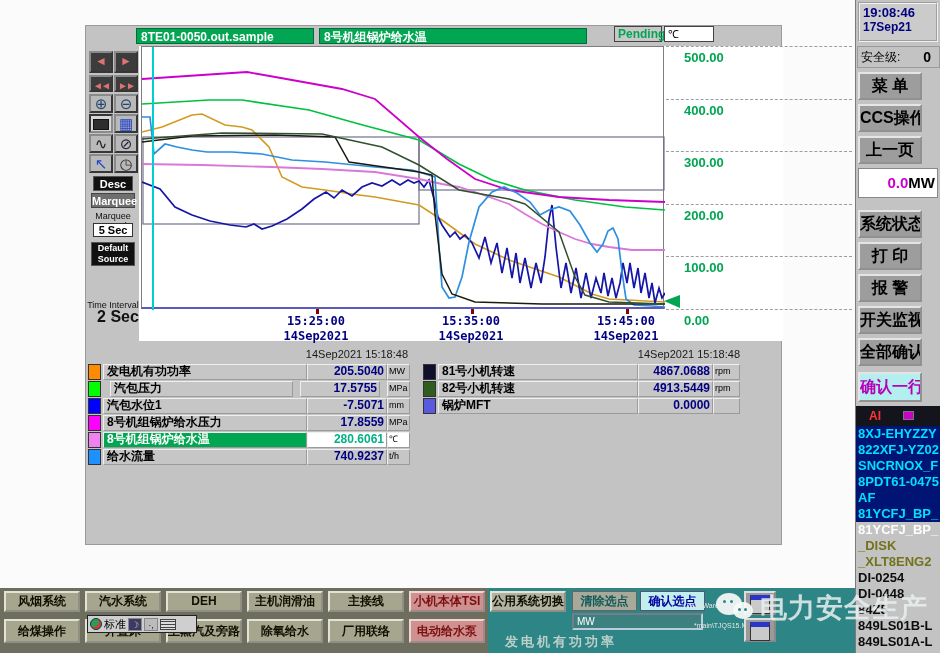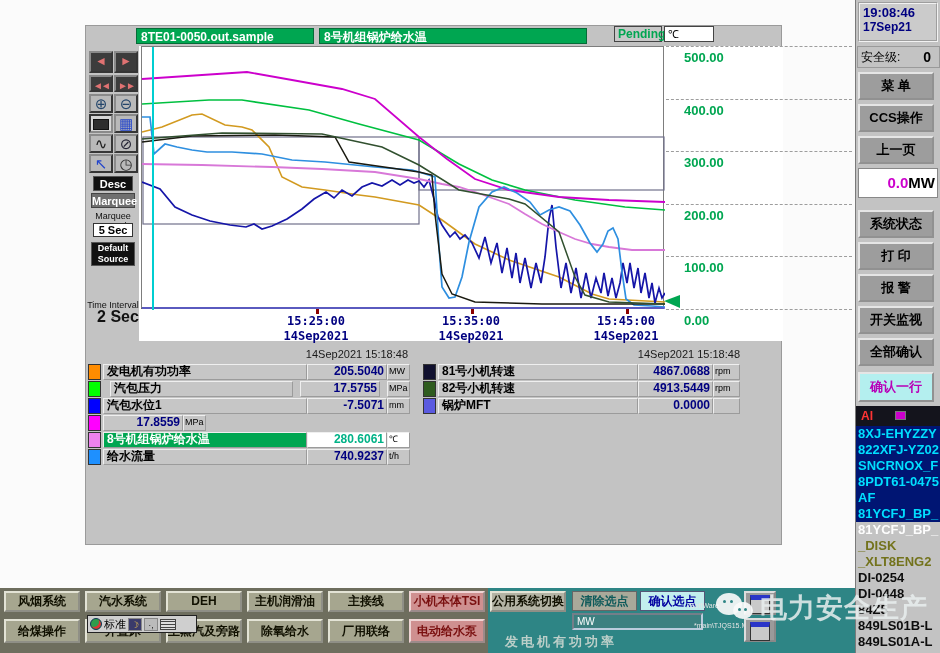--- a/index.html
+++ b/index.html
@@ -49,28 +49,28 @@
 .vcell.sel{background:#fff;color:#00b287}
 .ucell.sel{background:#fff}
 
 #red-note{left:290px;top:489px;width:185px;height:26px;background:#fff;border:1px solid #999;
   color:#c02020;font-family:"DejaVu Sans Mono",monospace;font-weight:bold;font-size:13px;line-height:24px;text-align:center;z-index:6}
 
 #sidebar{left:855px;top:0;width:85px;height:653px;background:#c3c3c3;border-left:1px solid #7a7a7a;z-index:10}
 #clock-box{position:absolute;left:2px;top:2px;width:80px;height:40px;background:#cscsc}
 #clock-box{background:#cbcbcb;border:2px groove #f2f2f2;padding:1px 3px;color:#000080;font-weight:bold}
 #sec-row{position:absolute;left:1px;top:46px;width:83px;height:22px;border:1px solid #9a9a9a;line-height:20px}
-.sbtn{position:absolute;left:2px;width:76px;height:28px;background:#9d9d9d;border:2px outset #e5e5e5;
-  color:#000;font-weight:bold;font-size:13px;text-align:center;line-height:24px;white-space:nowrap;overflow:hidden}
+.sbtn{position:absolute;left:2px;width:64px;height:28px;background:#9d9d9d;border:2px outset #e5e5e5;
+  color:#000;font-weight:bold;font-size:16px;text-align:center;line-height:24px;white-space:nowrap;overflow:hidden}
 #mw-display{position:absolute;left:2px;top:168px;width:80px;height:30px;background:#fff;border:1px solid #888;
   text-align:right;font-weight:bold;font-size:15px;line-height:28px;padding-right:2px}
 #mw-display .v{color:#cc00cc}
 #ack-row{background:#b4efef;color:#b800b8;border:2px outset #e5e5e5}
 #ai-row{position:absolute;left:0;top:406px;width:85px;height:20px;background:#14141c;color:#ff3434;
-  font-weight:bold;font-size:12px;line-height:20px;padding-left:5px}
+  font-weight:bold;font-size:12px;line-height:20px;padding-left:13px}
 #ai-row i{display:inline-block;width:11px;height:9px;background:#cc00cc;border:1px solid #777;margin-left:22px}
 #alist{position:absolute;left:0;top:426px;width:85px;height:227px;overflow:hidden}
 .arow{height:16px;font-weight:bold;font-size:13px;line-height:16px;padding-left:2px;white-space:nowrap}
 .a-cyan{background:#001573;color:#00dfff}
 .a-white{color:#fdfdfd}
 .a-olive{color:#73731c}
 .a-black{color:#0d0d0d}
 
 #bottom-bar{left:0;top:588px;width:855px;height:65px;background:#6e6e5e;z-index:5}
 #teal{position:absolute;left:488px;top:0;width:367px;height:65px;background:#2e8585}
@@ -186,20 +186,21 @@
           <div class="ucell">MPa</div>
         </div>
         <div class="trow" style="top: 52px; left: 0px; width: 322px;">
           <div class="swatch" style="background: rgb(0, 0, 255);"></div>
           <div class="ncell">汽包水位1</div>
           <div class="vcell">-7.5071</div>
           <div class="ucell">mm</div>
         </div>
         <div class="trow" style="top: 69px; left: 0px; width: 322px;">
           <div class="swatch" style="background: rgb(255, 0, 255);"></div>
+          <div class="ncell">8号机组锅炉给水压力</div>
           <div class="vcell">17.8559</div>
           <div class="ucell">MPa</div>
         </div>
         <div class="trow" style="top: 86px; left: 0px; width: 322px;">
           <div class="swatch" style="background: rgb(238, 130, 238);"></div>
           <div class="ncell sel">8号机组锅炉给水温</div>
           <div class="vcell sel">280.6061</div>
           <div class="ucell sel">℃</div>
         </div>
         <div class="trow" style="top: 103px; left: 0px; width: 322px;">

